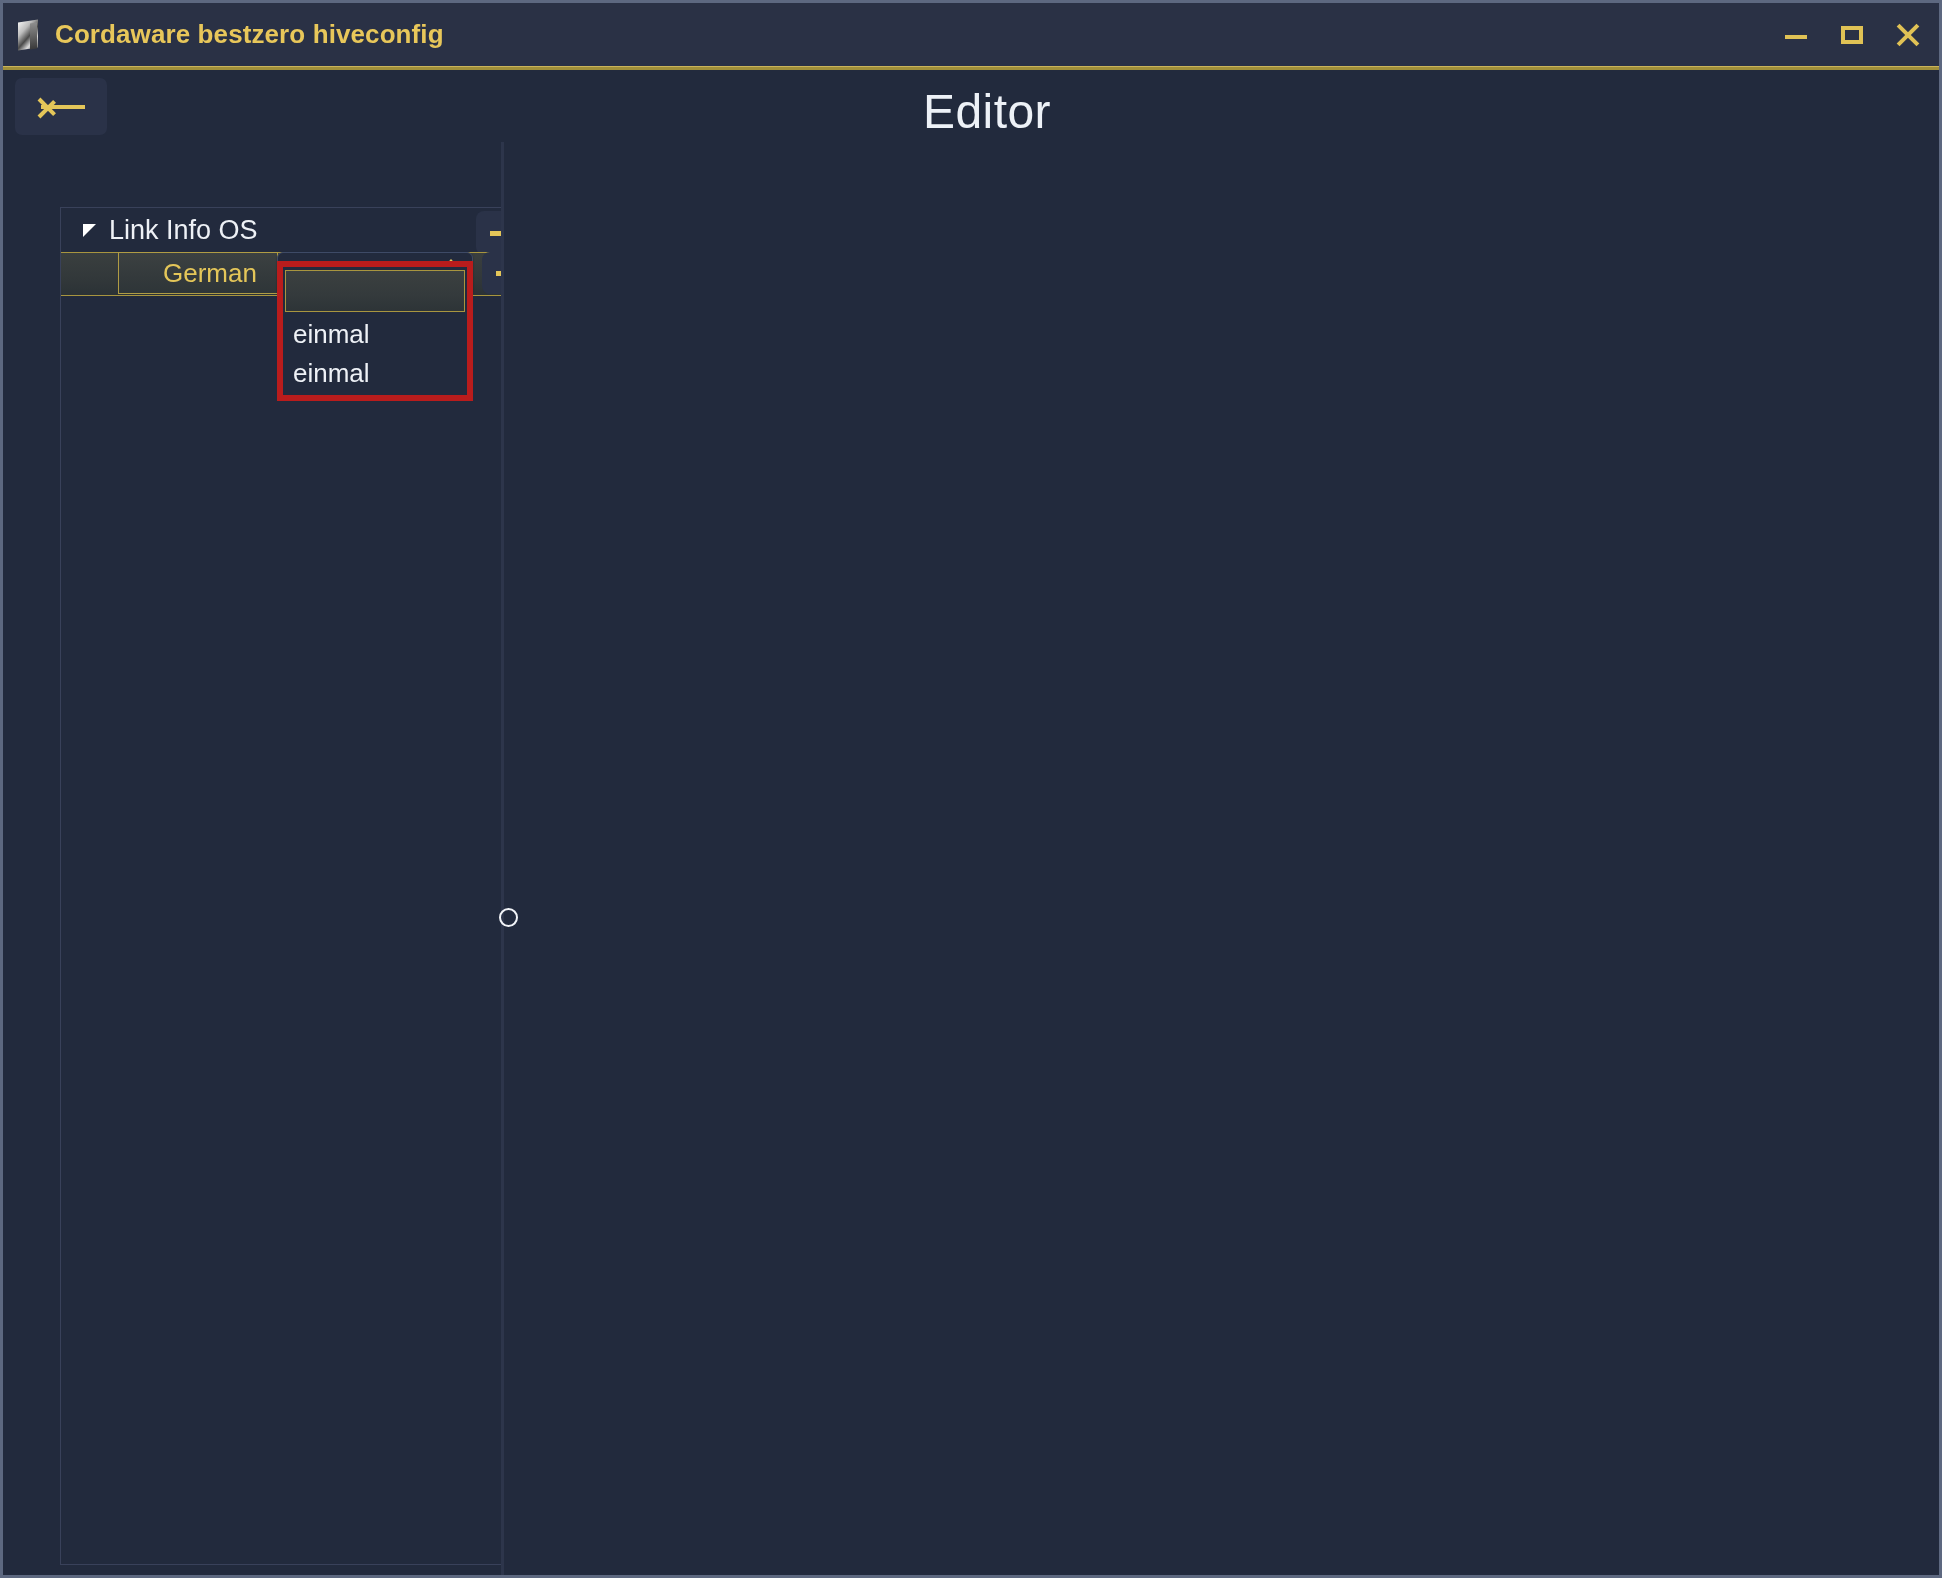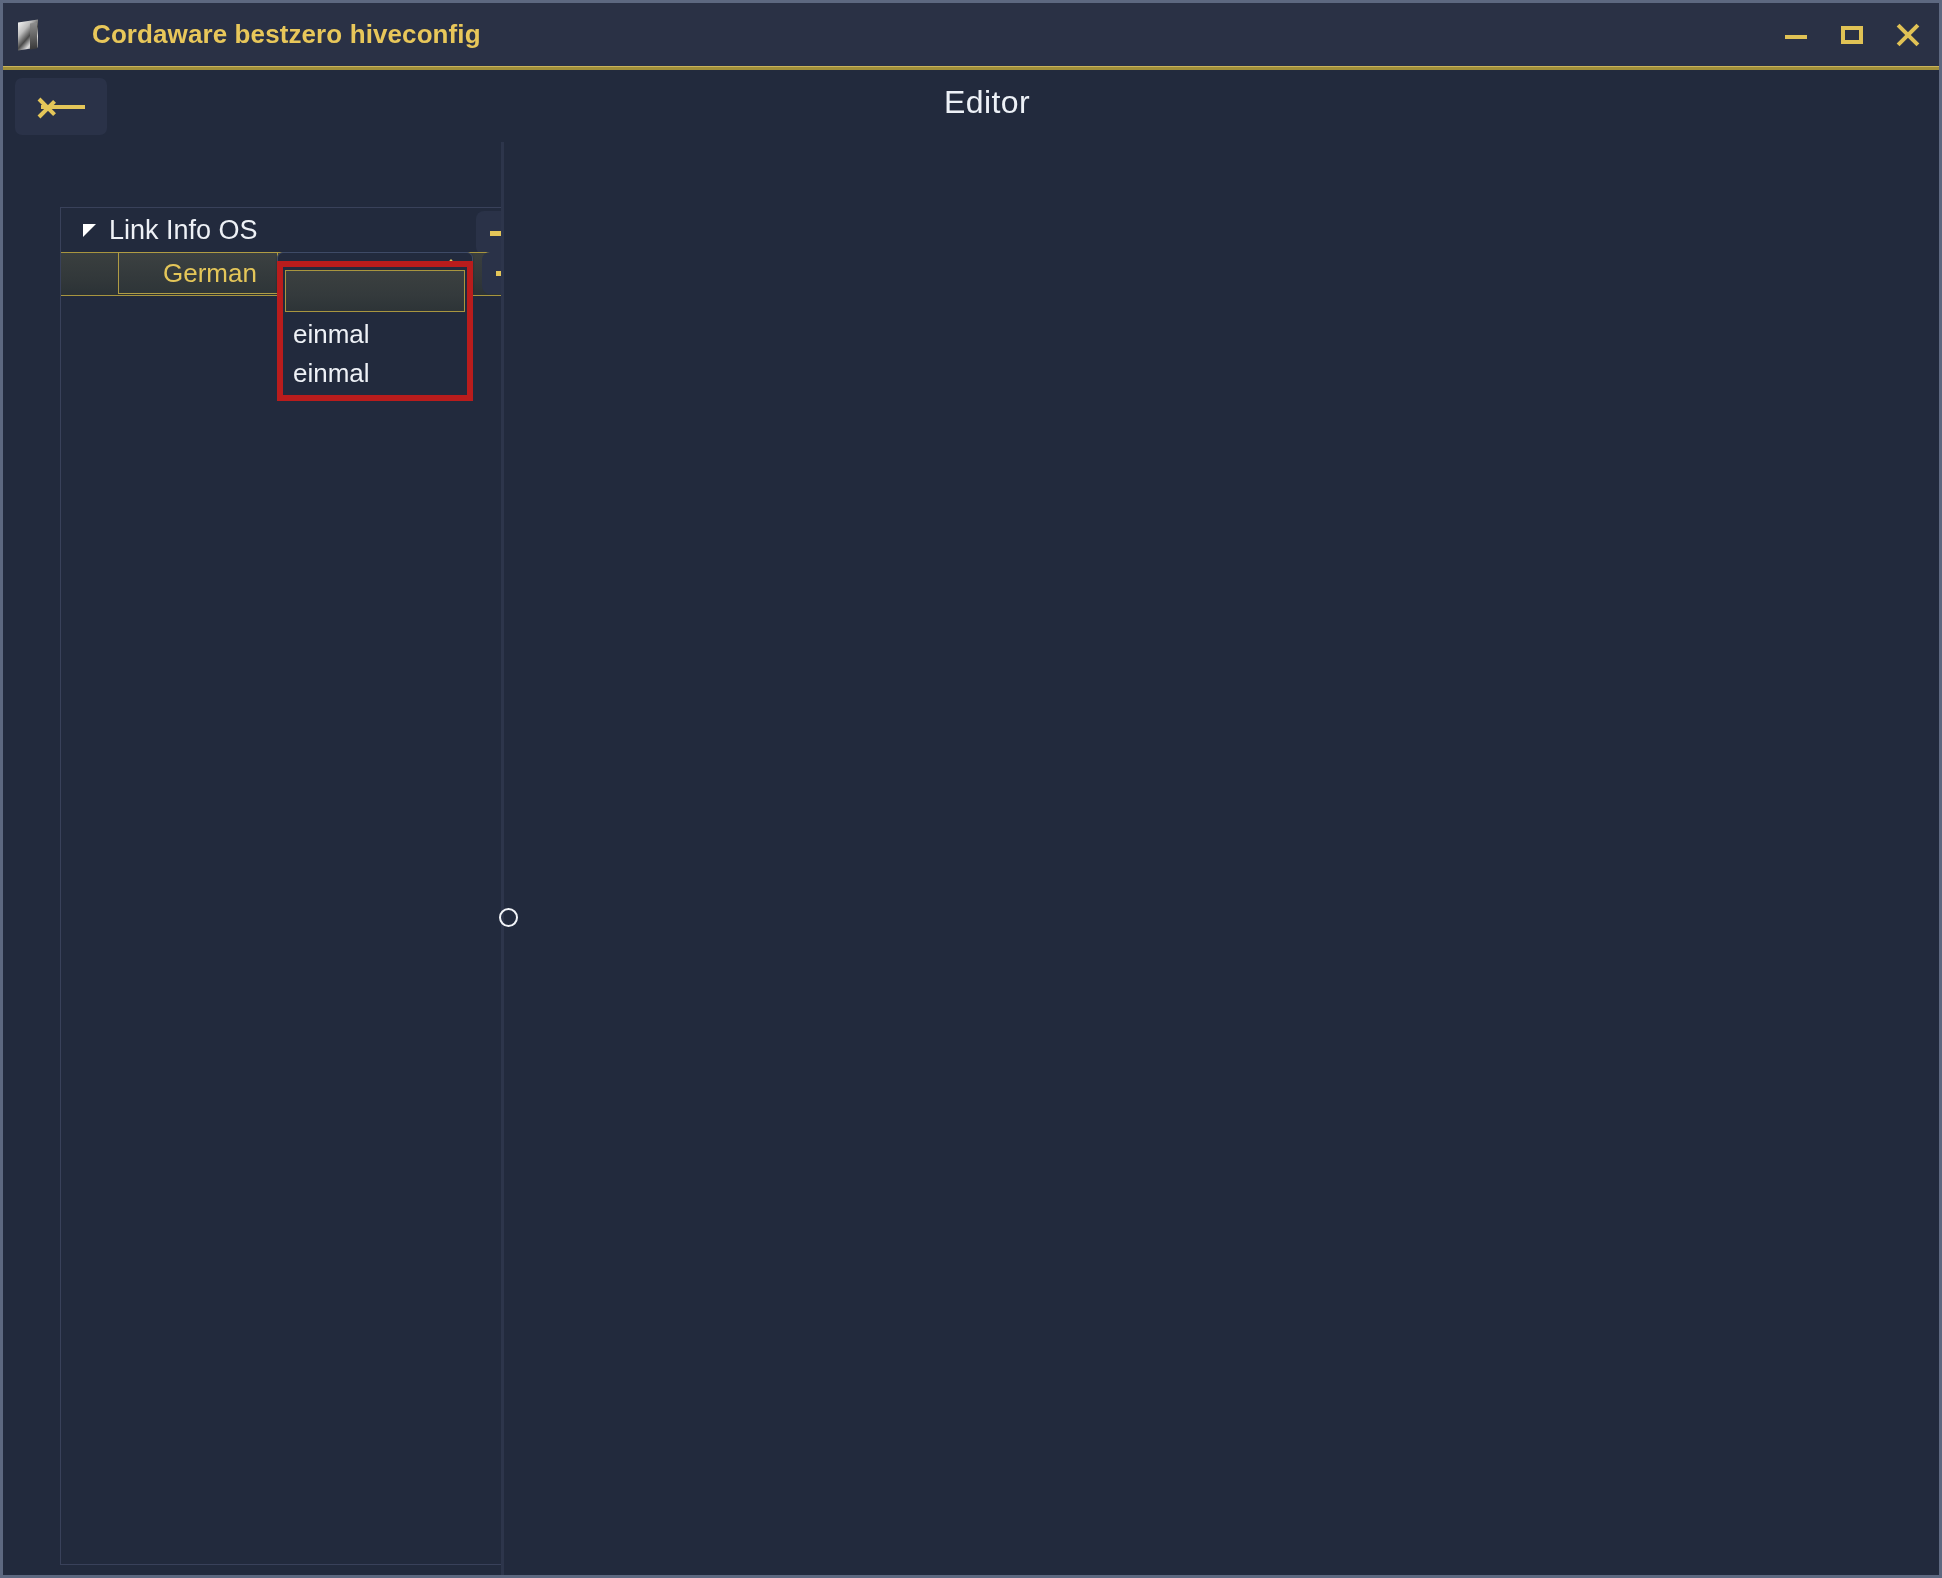--- a/index.html
+++ b/index.html
@@ -31,21 +31,20 @@
   
   .titlebar {
     position: relative;
     height: 63px;
     flex: 0 0 63px;
     background: #2a3145;
     display: flex;
     align-items: center;
     box-sizing: border-box;
     padding-left: 12px;
-    gap: 37px;
   }
   .app-icon {
     width: 26px;
     height: 30px;
     margin-right: 14px;
     position: relative;
     flex: 0 0 26px;
   }
   .app-icon .blk {
     position: absolute;
@@ -158,21 +157,21 @@
   }
   .arrow-left .h1 { top: 5px;  transform: rotate(45deg);  transform-origin: left center; }
   .arrow-left .h2 { top: 23px; transform: rotate(-45deg); transform-origin: left center; }
 
   .page-title {
     position: absolute;
     left: 0; top: 14px;
     width: 100%;
     text-align: center;
     color: #edf1f7;
-    font-size: 32px;
+    font-size: 48px;
     font-weight: 400;
     letter-spacing: 0.4px;
     padding-left: 32px;
     box-sizing: border-box;
   }
 
   
   .panes {
     position: absolute;
     left: 0;

